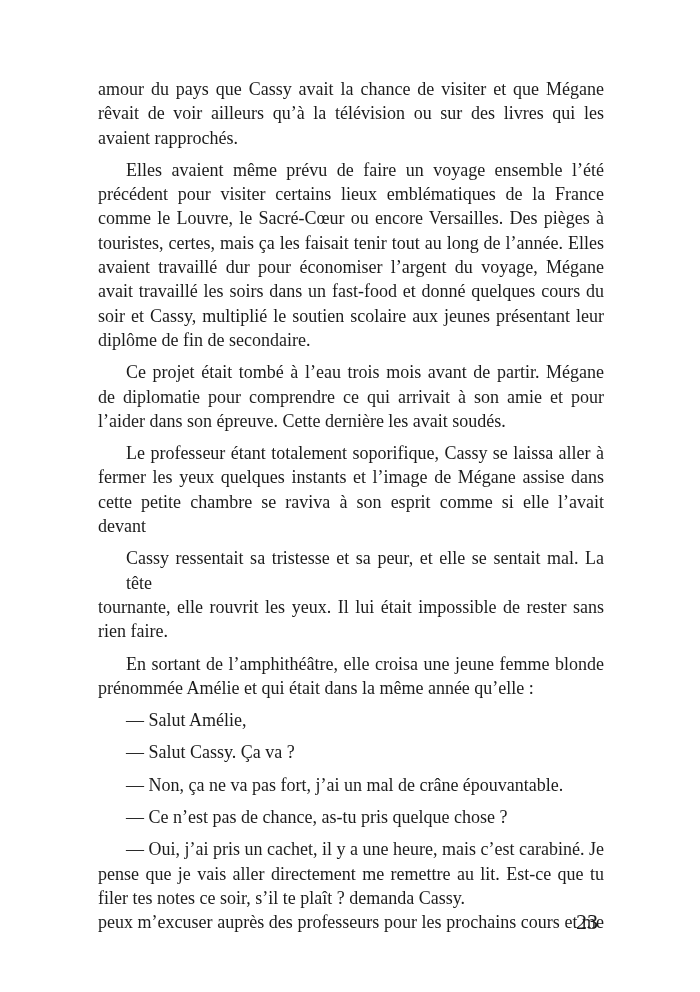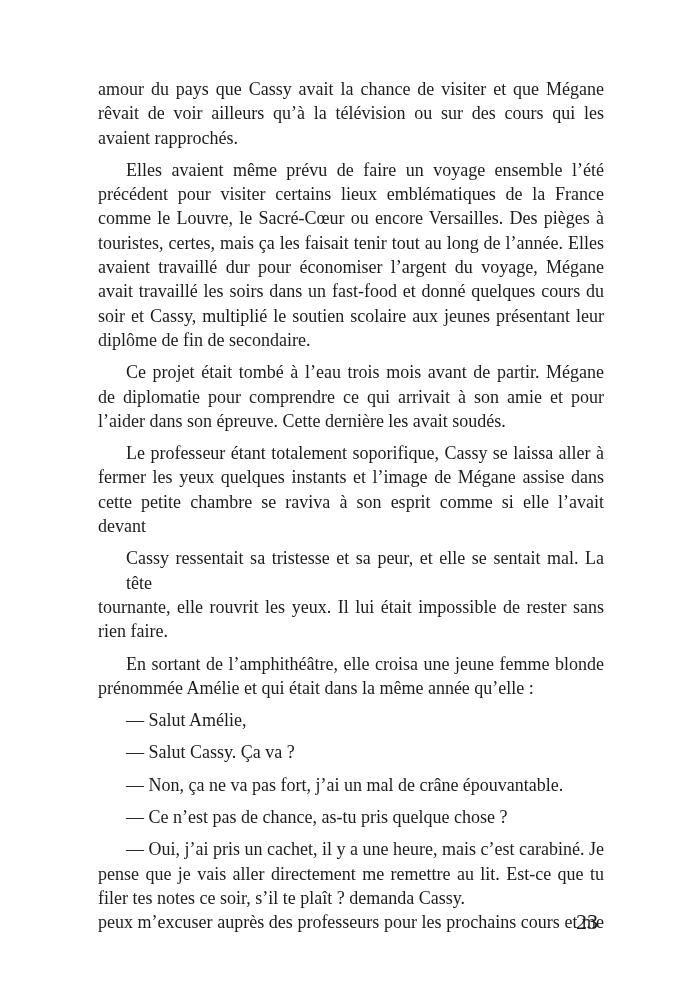--- a/index.html
+++ b/index.html
@@ -42,21 +42,21 @@
     line-height: 24px;
   }
 </style>
 </head>
 <body>
 
 <div class="page">
   <div class="text-block">
       <div class="para">
         <div class="line just">amour du pays que Cassy avait la chance de visiter et que Mégane</div>
-        <div class="line just">rêvait de voir ailleurs qu’à la télévision ou sur des cours qui les</div>
+        <div class="line just">rêvait de voir ailleurs qu’à la télévision ou sur des livres qui les</div>
         <div class="line last">avaient rapprochés.</div>
       </div>
       <div class="para">
         <div class="line just indent">Elles avaient même prévu de faire un voyage ensemble l’été</div>
         <div class="line just">précédent pour visiter certains lieux emblématiques de la France</div>
         <div class="line just">comme le Louvre, le Sacré-Cœur ou encore Versailles. Des pièges à</div>
         <div class="line just">touristes, certes, mais ça les faisait tenir tout au long de l’année. Elles</div>
         <div class="line just">avaient travaillé dur pour économiser l’argent du voyage, Mégane</div>
         <div class="line just">avait travaillé les soirs dans un fast-food et donné quelques cours du</div>
         <div class="line just">soir et Cassy, multiplié le soutien scolaire aux jeunes présentant leur</div>

